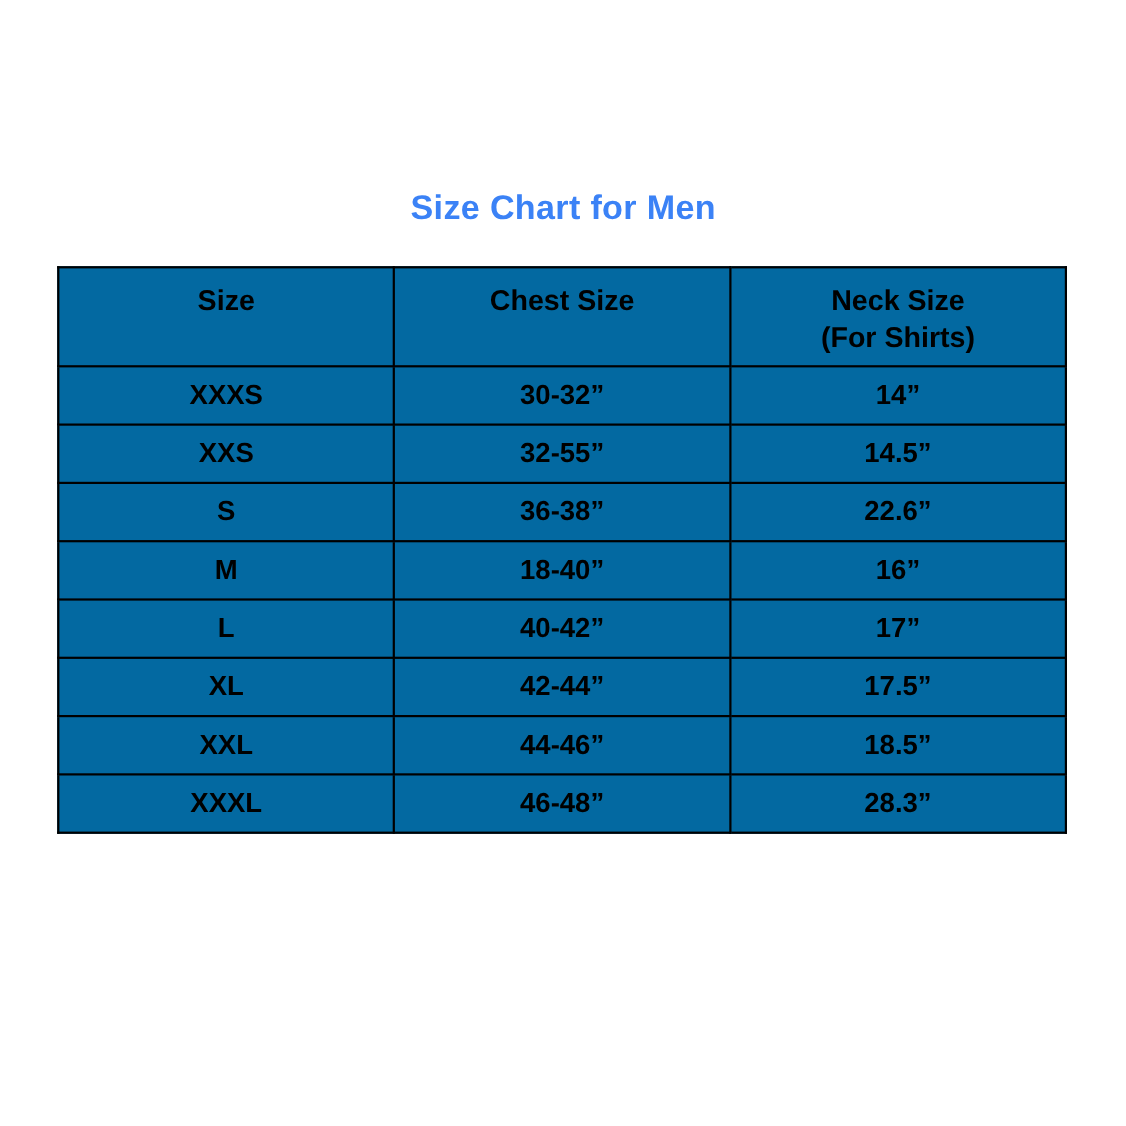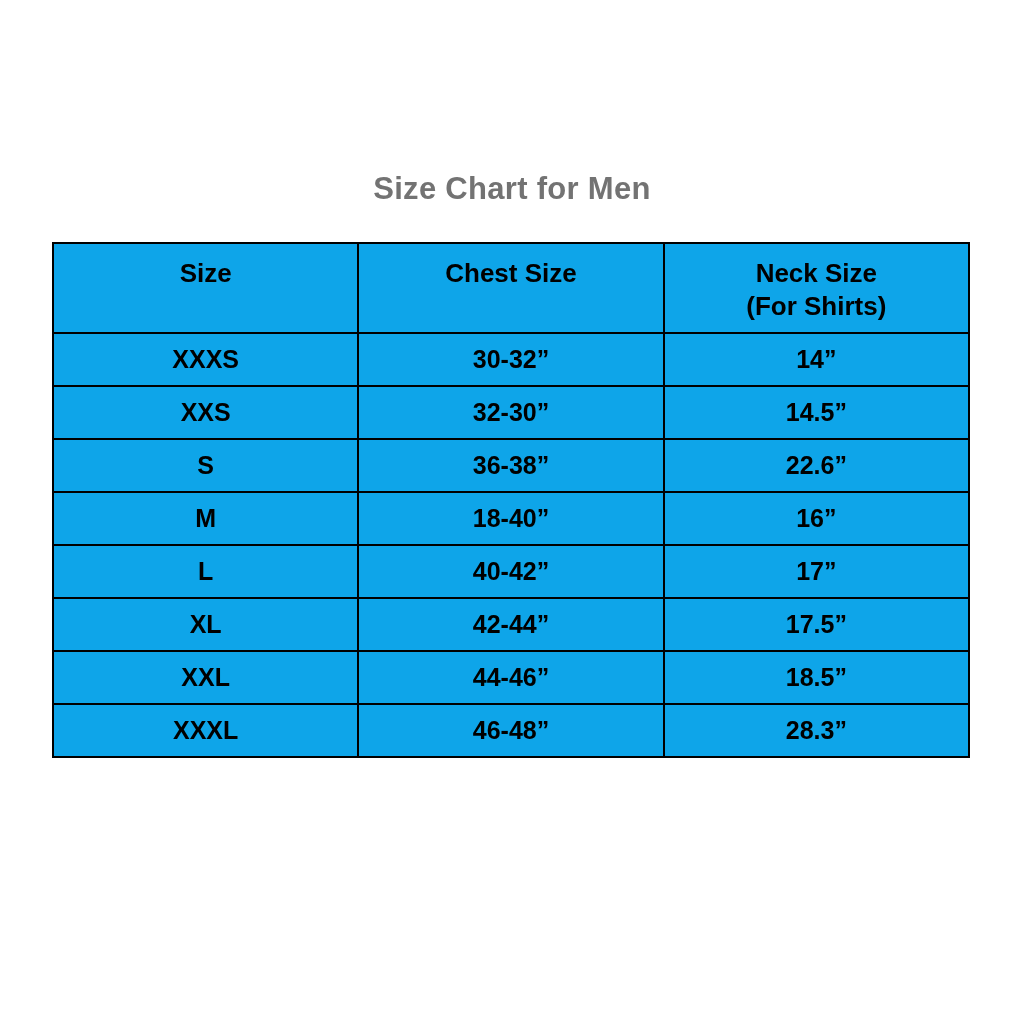--- a/index.html
+++ b/index.html
@@ -23,30 +23,30 @@
   .page-title {
     position: absolute;
     top: 171px;
     left: 0;
     width: 100%;
     margin: 0;
     text-align: center;
     font-size: 31px;
     font-weight: bold;
     letter-spacing: 0.3px;
-    color: #737373;
+    color: #3b82f6;
   }
   table.size-table {
     position: absolute;
     left: 52px;
     top: 242px;
     width: 918px;
     border-collapse: collapse;
     table-layout: fixed;
-    background: #0ea5e9;
+    background: #0369a1;
   }
   .size-table th,
   .size-table td {
     border: 2px solid #000000;
     text-align: center;
     font-weight: bold;
     color: #000000;
     padding: 0;
   }
   .size-table thead tr {
@@ -84,21 +84,21 @@
       </tr>
     </thead>
     <tbody>
       <tr>
         <td>XXXS</td>
         <td>30-32”</td>
         <td>14”</td>
       </tr>
       <tr>
         <td>XXS</td>
-        <td>32-30”</td>
+        <td>32-55”</td>
         <td>14.5”</td>
       </tr>
       <tr>
         <td>S</td>
         <td>36-38”</td>
         <td>22.6”</td>
       </tr>
       <tr>
         <td>M</td>
         <td>18-40”</td>

